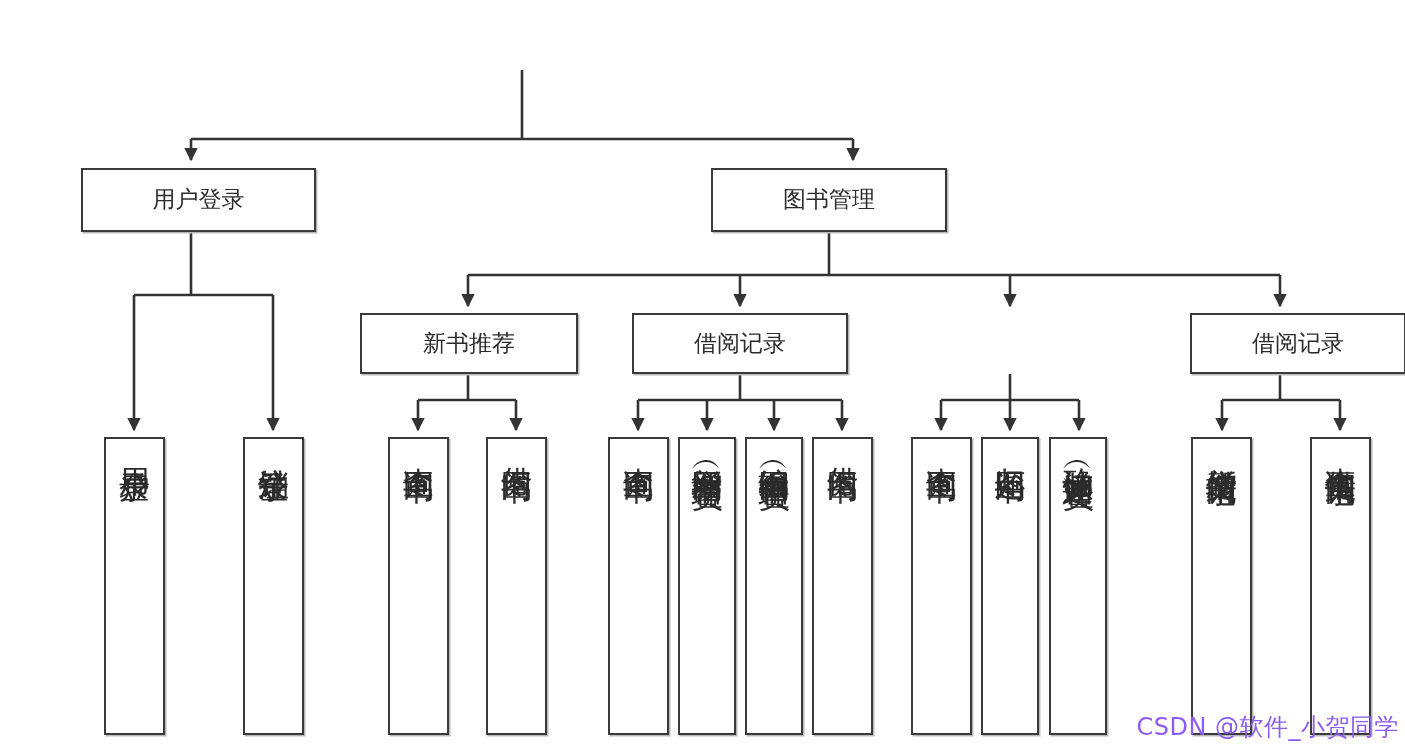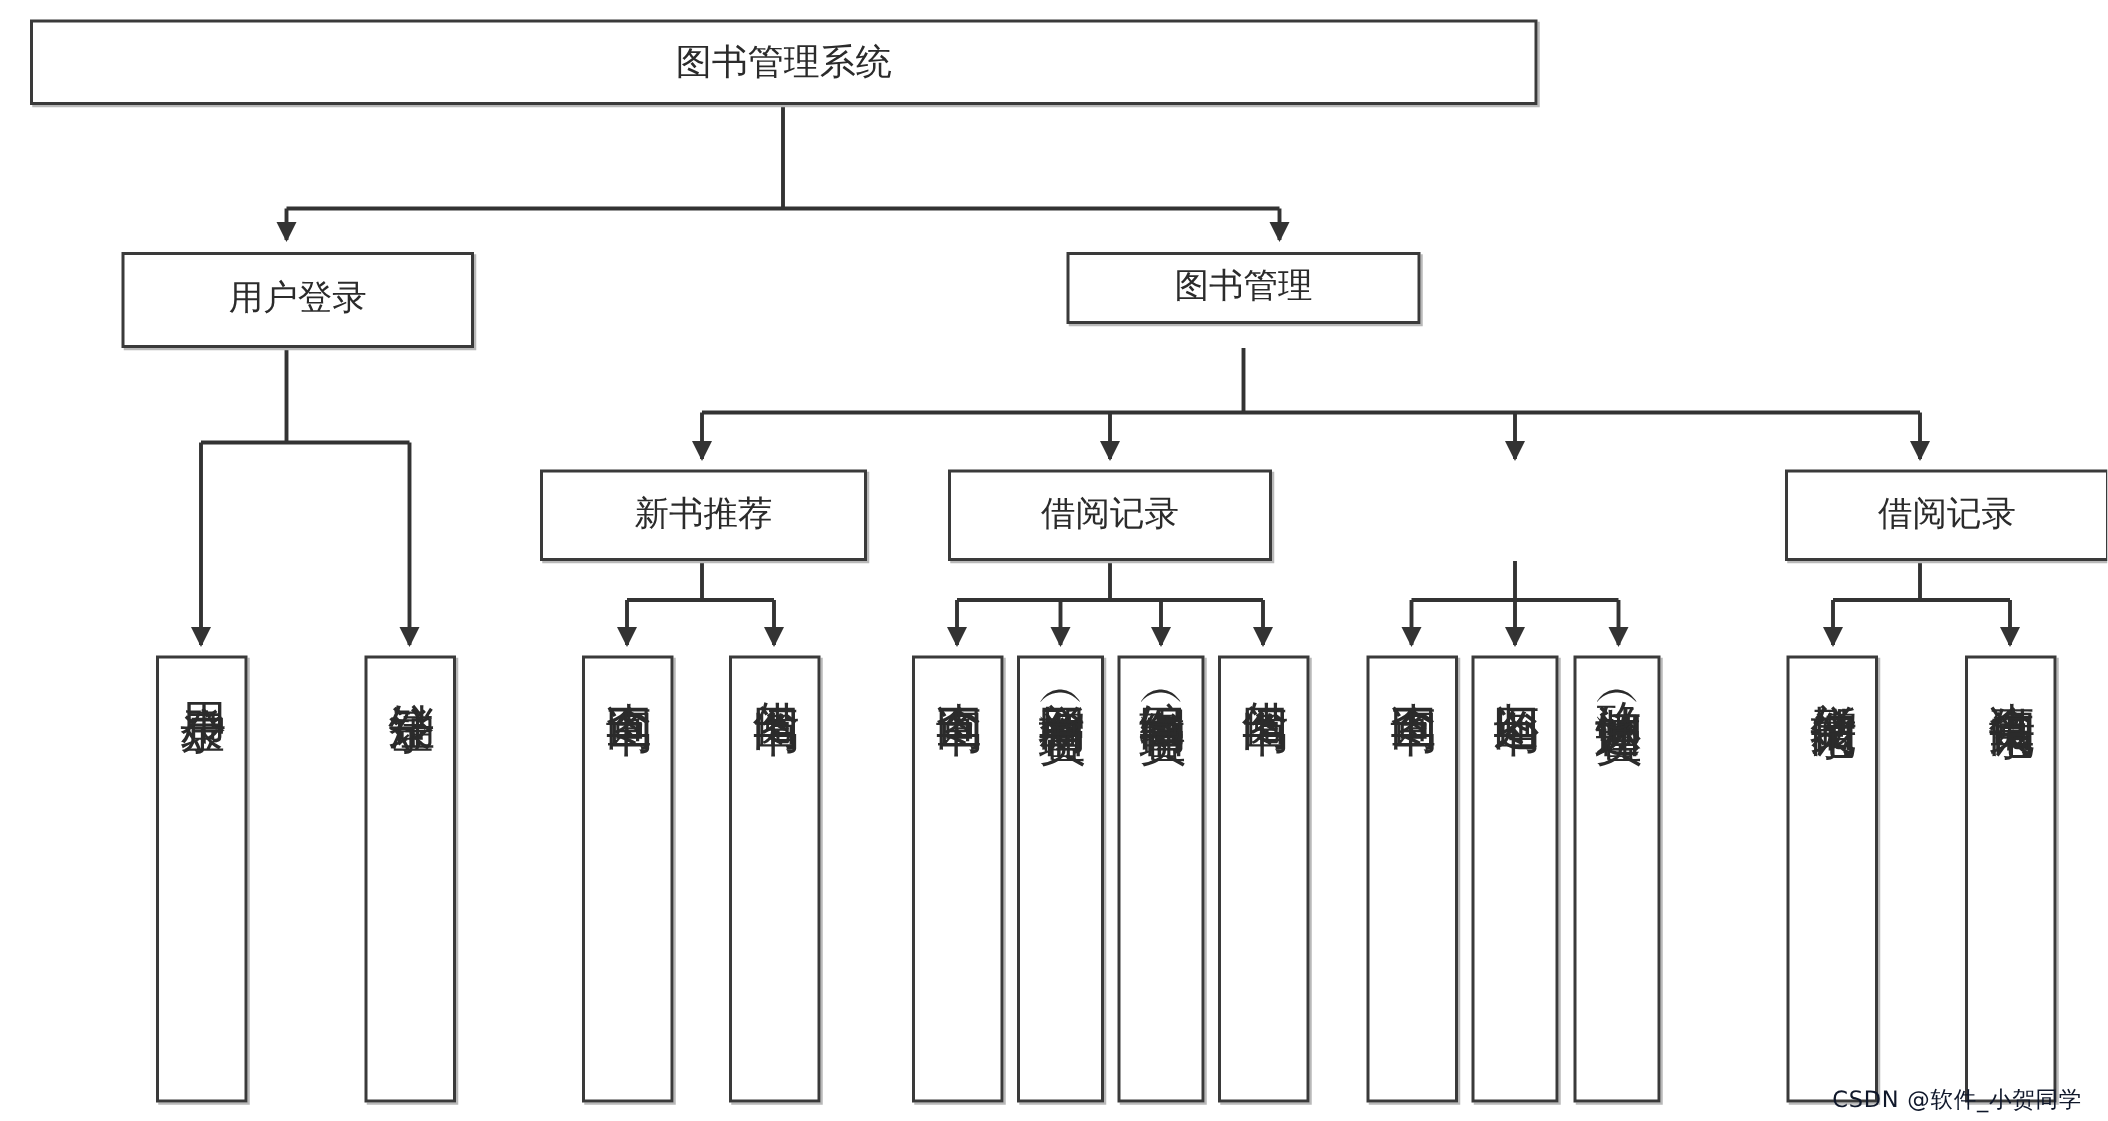--- a/index.html
+++ b/index.html
@@ -35,23 +35,23 @@
   .node.v .label{
     writing-mode:vertical-rl;
     text-orientation:upright;
     font-size:31px;
     letter-spacing:2px;
     line-height:1;
     white-space:nowrap;
   }
   #watermark{
     position:absolute;
-    right:17px;bottom:4px;
-    font-size:15px;
-    color:#0f172a;
+    right:6px;bottom:4px;
+    font-size:24px;
+    color:#8b5cf6;
     letter-spacing:.5px;
     white-space:nowrap;
     pointer-events:none;
   }
 </style>
 </head>
 <body>
 
 <div id="canvas">
 
@@ -98,28 +98,25 @@
       <path d="M 1010 400 L 1010 430" marker-end="url(#ah)"></path>
       <path d="M 1079 400 L 1079 430" marker-end="url(#ah)"></path>
 
       <path d="M 1280 374 L 1280 400"></path>
       <path d="M 1222 400 L 1340 400"></path>
       <path d="M 1222 400 L 1222 430" marker-end="url(#ah)"></path>
       <path d="M 1340 400 L 1340 430" marker-end="url(#ah)"></path>
     </g>
   </svg>
 
-  <div class="node h root" style="left:20px;top:13px;width:1005px;height:57px;">
-    <span class="label">图书管理系统</span>
-  </div>
 
   <div class="node h" style="left:81px;top:168px;width:235px;height:64px;">
     <span class="label">用户登录</span>
   </div>
-  <div class="node h" style="left:711px;top:168px;width:236px;height:48px;">
+  <div class="node h" style="left:711px;top:168px;width:236px;height:64px;">
     <span class="label">图书管理</span>
   </div>
 
   <div class="node h" style="left:360px;top:313px;width:218px;height:61px;">
     <span class="label">新书推荐</span>
   </div>
   <div class="node h" style="left:632px;top:313px;width:216px;height:61px;">
     <span class="label">借阅记录</span>
   </div>
   <div class="node h" style="left:1172px;top:313px;width:216px;height:61px;margin-left:18px;">

